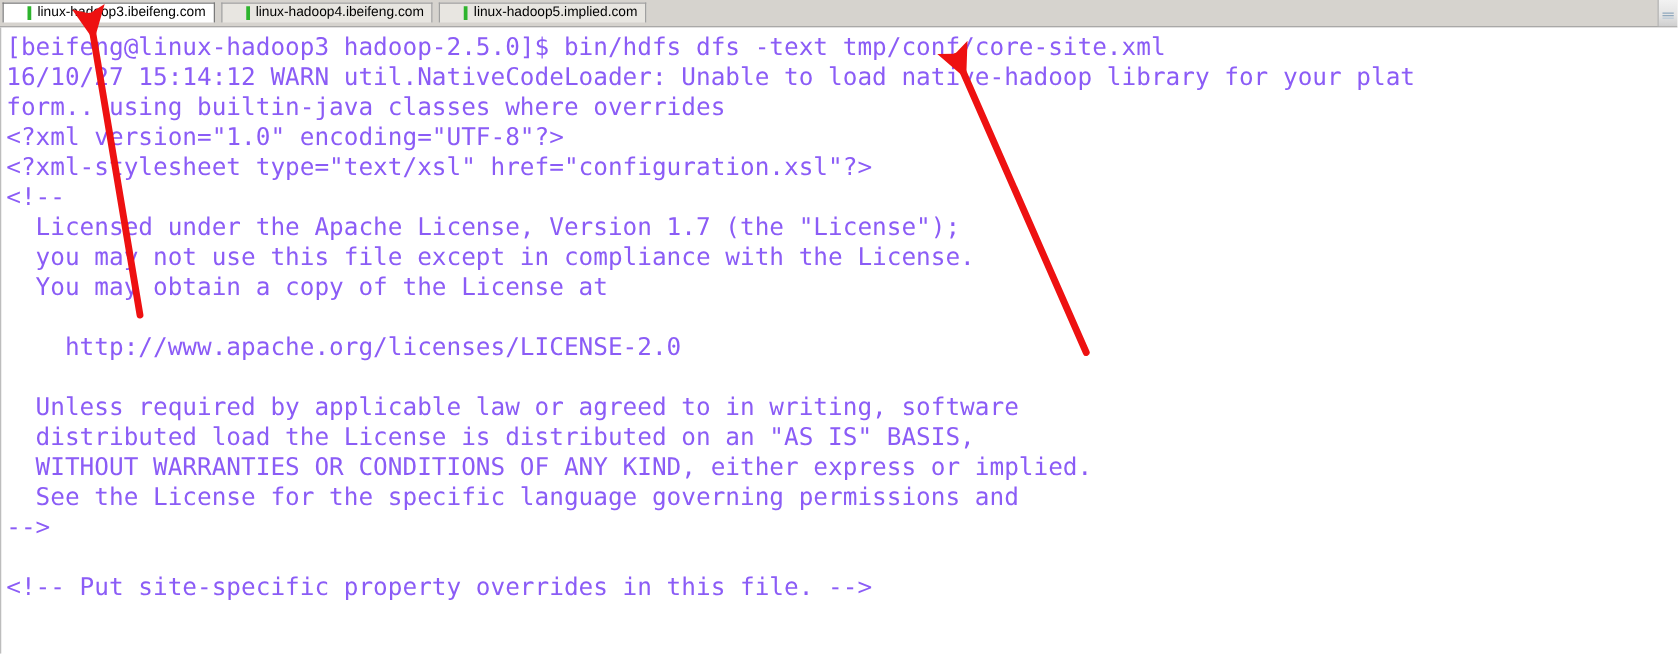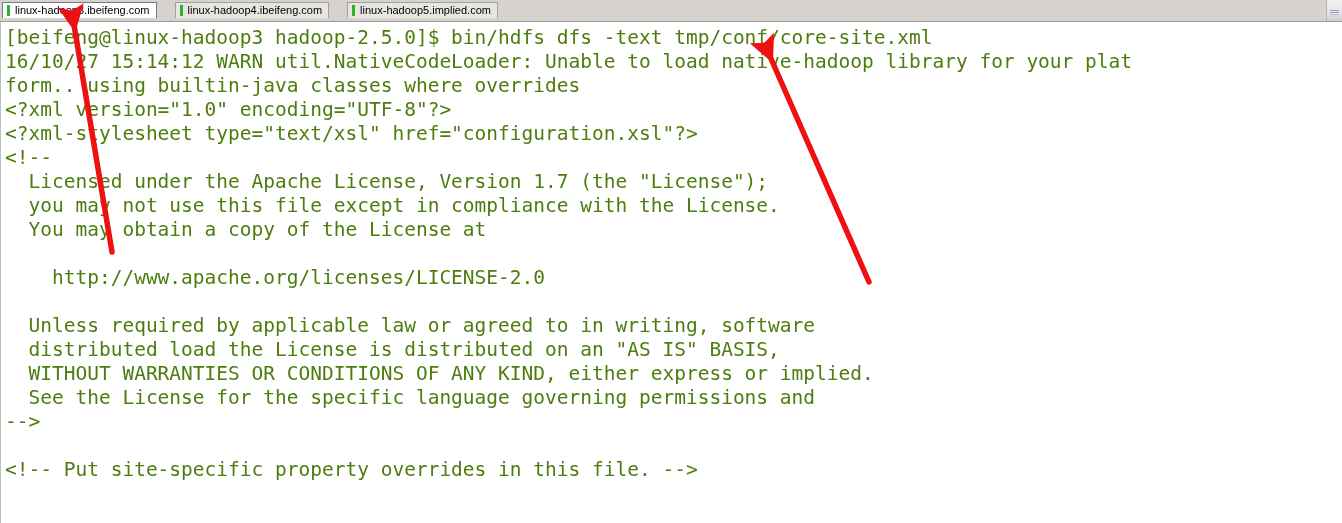--- a/index.html
+++ b/index.html
@@ -32,22 +32,22 @@
     box-sizing: border-box;
     display: flex;
     align-items: stretch;
     padding: 2px 0 0 2px;
   }
   .tab {
     height: 16px;
     box-sizing: border-box;
     display: flex;
     align-items: center;
-    padding: 0 6px 0 4px;
-    margin-right: 18px;
+    padding: 0 6px 0 19px;
+    margin-right: 5px;
     font-family: "Liberation Sans", sans-serif;
     font-size: 11px;
     color: #000000;
     background: #e8e6e1;
     border: 1px solid #a0a0a0;
     border-bottom: none;
     white-space: nowrap;
     line-height: 1;
   }
   .tab.active {
@@ -95,21 +95,21 @@
     border-left: 1px solid #bdbdbd;
     box-sizing: border-box;
     overflow: hidden;
     padding: 4px 0 0 4px;
   }
   .term-line {
     font-family: "DejaVu Sans Mono", monospace;
     font-size: 19.5px;
     line-height: 24px;
     height: 24px;
-    color: #4d7c0f;
+    color: #8b5cf6;
     white-space: pre;
     letter-spacing: 0px;
   }
 
   
   .annot {
     position: absolute;
     left: 0; top: 0;
     width: 1342px;
     height: 523px;

